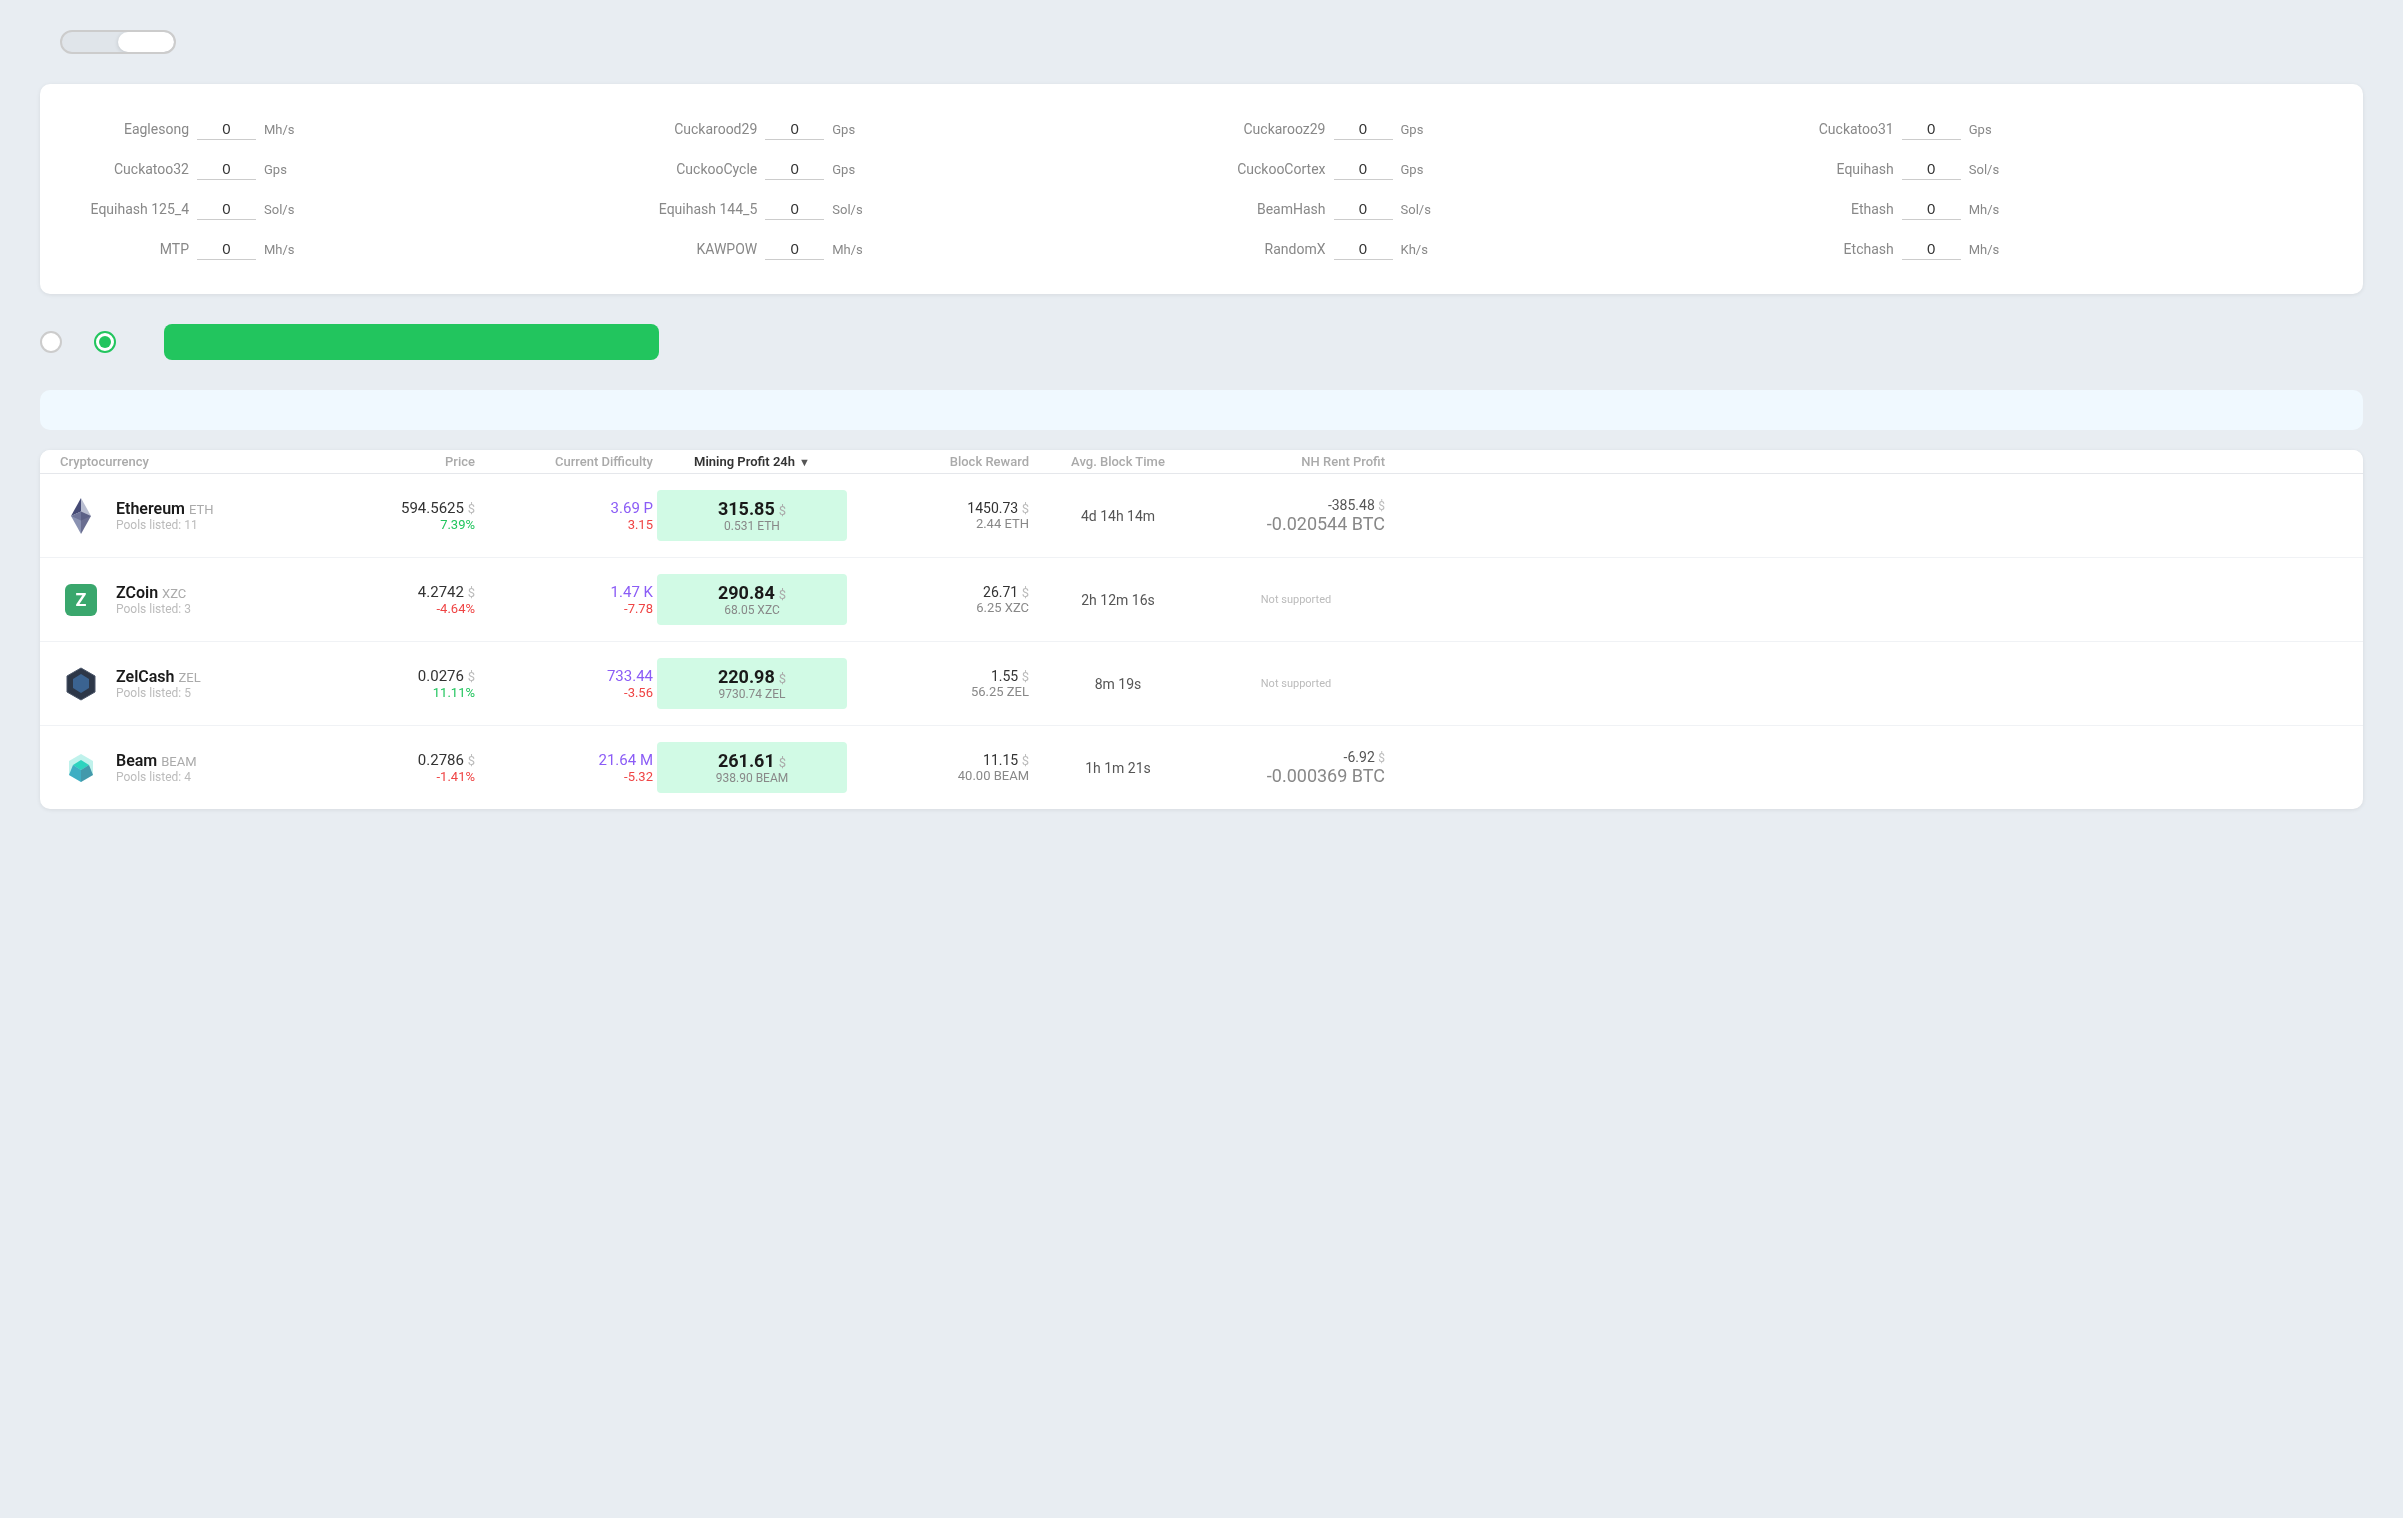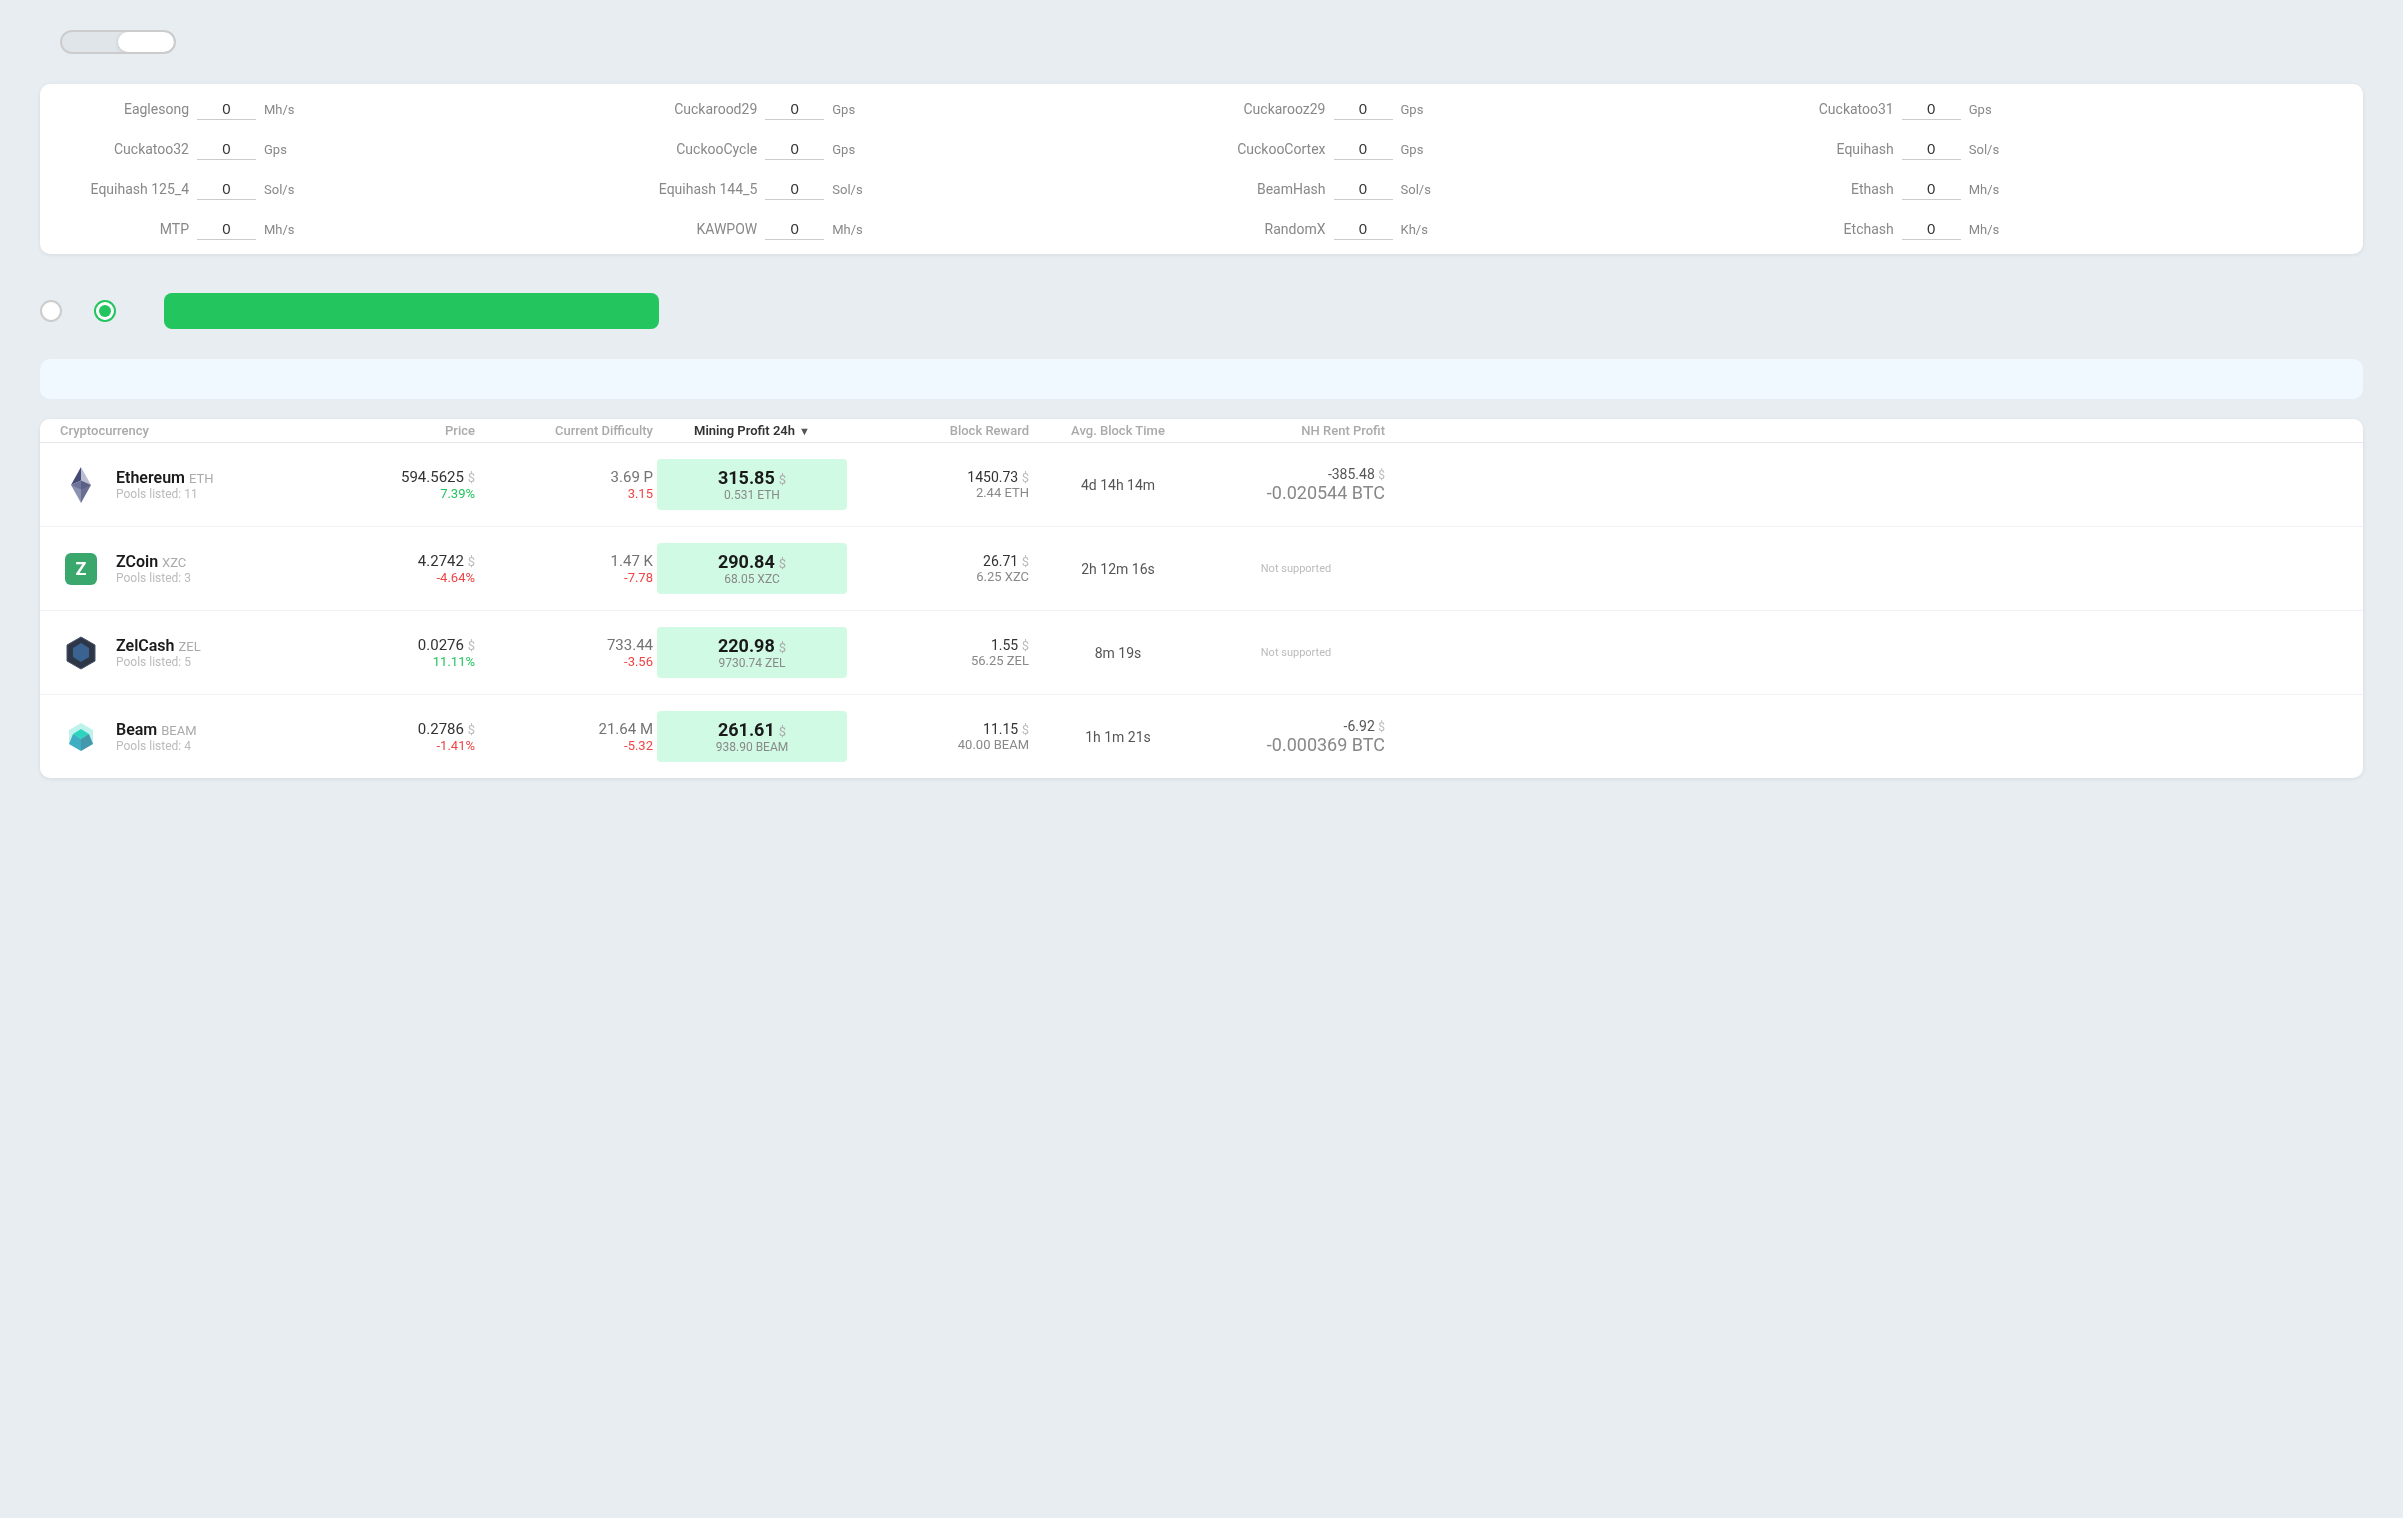--- a/index.html
+++ b/index.html
@@ -39,22 +39,22 @@
     }
     .mode-toggle button.active {
       background: white;
       color: #1a1a1a;
       box-shadow: 0 1px 4px rgba(0,0,0,0.15);
     }
 
     .hashrate-panel {
       background: white;
       border-radius: 10px;
-      padding: 14px 40px;
-      margin-bottom: 39px;
+      padding: 34px 40px;
+      margin-bottom: 30px;
       box-shadow: 0 1px 4px rgba(0,0,0,0.08);
     }
     .hashrate-grid {
       display: grid;
       grid-template-columns: repeat(4, 1fr);
       gap: 18px 30px;
     }
     .hash-field {
       display: flex;
       align-items: center;
@@ -225,21 +225,21 @@
       font-size: 13px;
     }
     .price-change {
       font-size: 13px;
       text-align: right;
     }
     .positive { color: #22c55e; }
     .negative { color: #ef4444; }
 
     .difficulty-cell { text-align: right; }
-    .diff-main { font-size: 15px; color: #737373; }
+    .diff-main { font-size: 15px; color: #8b5cf6; }
     .diff-change { font-size: 13px; }
 
     .profit-cell {
       background: #d1fae5;
       text-align: center;
       border-radius: 4px;
       padding: 8px 12px;
       margin: 0 4px;
     }
     .profit-main {

